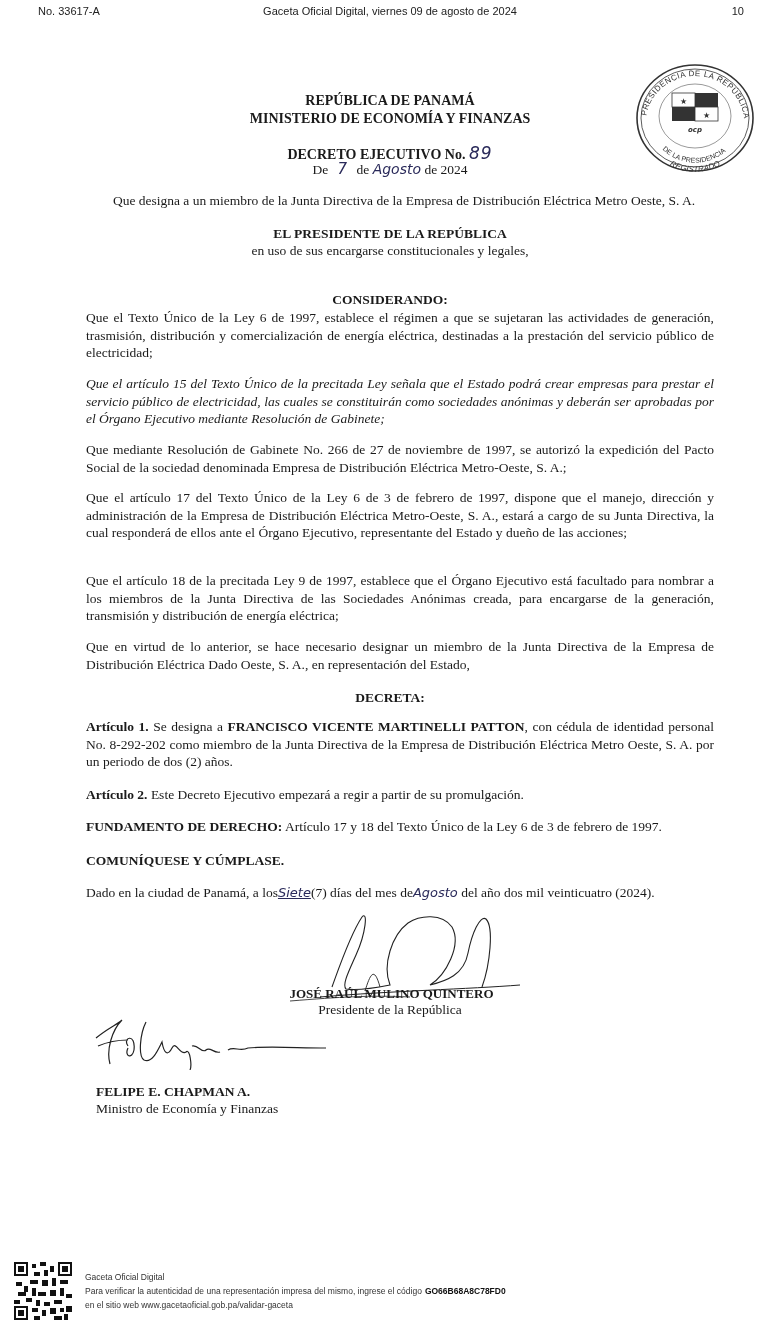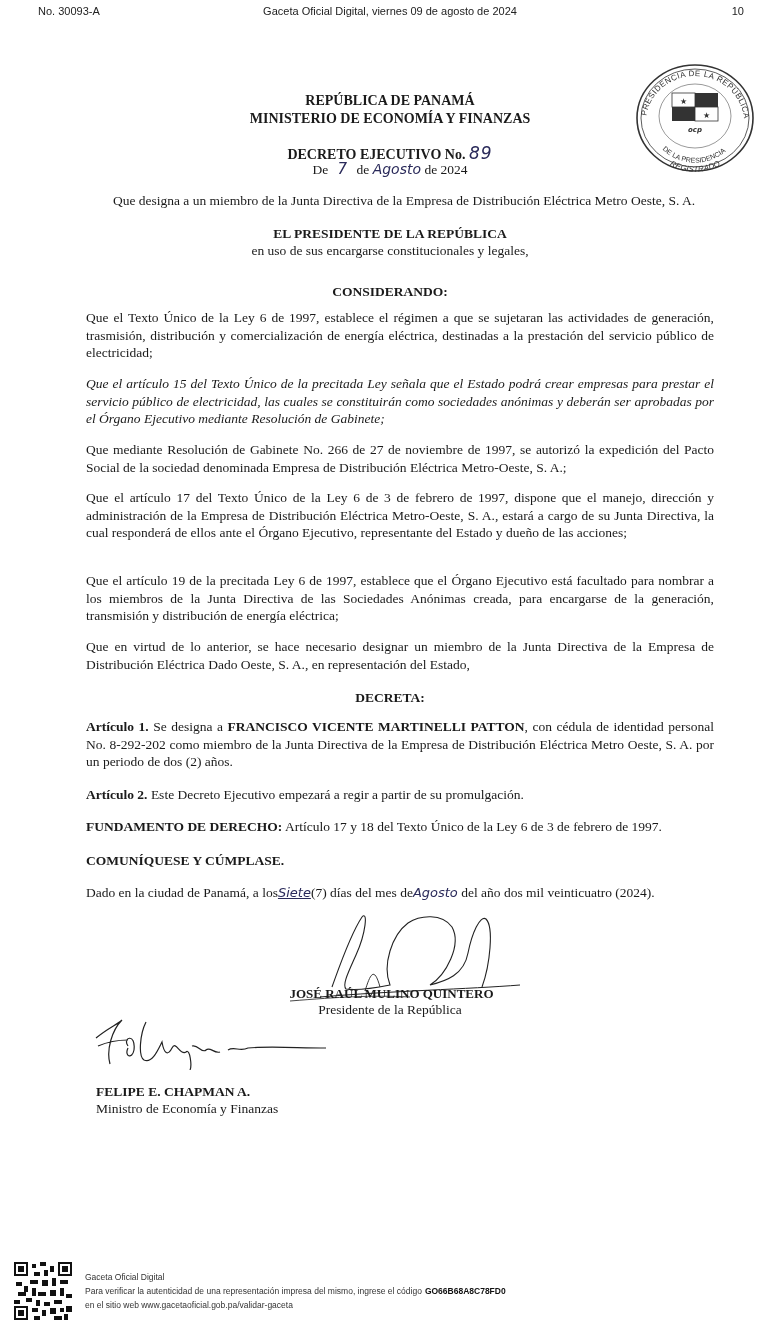--- a/index.html
+++ b/index.html
@@ -15,21 +15,21 @@
   .t2 { top: 111px; font-weight: bold; font-size: 14px; }
   .t3 { top: 143px; font-weight: bold; font-size: 14px; }
   .t4 { top: 160px; font-size: 13.5px; }
   .hand { font-family: "DejaVu Sans", sans-serif; font-weight: normal; color: #2a2a5a; font-style: italic; }
   .hand-num { font-size: 17px; letter-spacing: 1px; }
 
   .subject { position: absolute; left: 86px; width: 636px; top: 193px; text-align: center; font-family: "Liberation Serif", serif; font-size: 13.5px; }
   .pres { position: absolute; left: 0; right: 0; top: 226px; text-align: center; font-family: "Liberation Serif", serif; font-weight: bold; font-size: 13.5px; }
   .pres2 { position: absolute; left: 0; right: 0; top: 243px; text-align: center; font-family: "Liberation Serif", serif; font-size: 13.5px; }
   .heading { position: absolute; left: 0; right: 0; text-align: center; font-family: "Liberation Serif", serif; font-weight: bold; font-size: 13.5px; }
-  .h-cons { top: 284px; }
+  .h-cons { top: 292px; }
   .h-dec { top: 690px; }
 
   .para { position: absolute; left: 86px; width: 628px; font-family: "Liberation Serif", serif; font-size: 13.5px; line-height: 17.5px; text-align: justify; }
   .p1 { top: 309px; }
   .p2 { top: 375px; font-style: italic; }
   .p3 { top: 441px; }
   .p4 { top: 489px; }
   .p5 { top: 572px; }
   .p6 { top: 638px; }
   .a1 { top: 718px; }
@@ -51,21 +51,21 @@
   .qr { position: absolute; left: 14px; top: 1262px; width: 58px; height: 58px; }
   .foot { position: absolute; left: 85px; font-family: "Liberation Sans", sans-serif; font-size: 8.5px; color: #333; }
   .f1 { top: 1272px; }
   .f2 { top: 1286px; }
   .f3 { top: 1300px; }
   .code { font-weight: bold; color: #111; margin-left: 3px; }
 </style>
 </head>
 <body>
 
-<div class="hdr hdr-left">No. 30093-A</div>
+<div class="hdr hdr-left">No. 33617-A</div>
 <div class="hdr hdr-center">Gaceta Oficial Digital, viernes 09 de agosto de 2024</div>
 <div class="hdr hdr-right">10</div>
 
 <div class="seal">
   <svg width="122" height="112" viewBox="0 0 122 112">
     <ellipse cx="61" cy="56" rx="58" ry="53" fill="none" stroke="#333" stroke-width="1.6"></ellipse>
     <ellipse cx="61" cy="56" rx="54" ry="49" fill="none" stroke="#333" stroke-width="0.8"></ellipse>
     <ellipse cx="61" cy="54" rx="36" ry="32" fill="none" stroke="#555" stroke-width="0.6"></ellipse>
     <rect x="38" y="31" width="23" height="14" fill="#fff" stroke="#333" stroke-width="0.8"></rect>
     <rect x="61" y="31" width="23" height="14" fill="#333"></rect>
@@ -101,21 +101,21 @@
 
 <div class="pres">EL PRESIDENTE DE LA REPÚBLICA</div>
 <div class="pres2">en uso de sus encargarse constitucionales y legales,</div>
 
 <div class="heading h-cons">CONSIDERANDO:</div>
 
 <div class="para p1">Que el Texto Único de la Ley 6 de 1997, establece el régimen a que se sujetaran las actividades de generación, trasmisión, distribución y comercialización de energía eléctrica, destinadas a la prestación del servicio público de electricidad;</div>
 <div class="para p2">Que el artículo 15 del Texto Único de la precitada Ley señala que el Estado podrá crear empresas para prestar el servicio público de electricidad, las cuales se constituirán como sociedades anónimas y deberán ser aprobadas por el Órgano Ejecutivo mediante Resolución de Gabinete;</div>
 <div class="para p3">Que mediante Resolución de Gabinete No. 266 de 27 de noviembre de 1997, se autorizó la expedición del Pacto Social de la sociedad denominada Empresa de Distribución Eléctrica Metro-Oeste, S. A.;</div>
 <div class="para p4">Que el artículo 17 del Texto Único de la Ley 6 de 3 de febrero de 1997, dispone que el manejo, dirección y administración de la Empresa de Distribución Eléctrica Metro-Oeste, S. A., estará a cargo de su Junta Directiva, la cual responderá de ellos ante el Órgano Ejecutivo, representante del Estado y dueño de las acciones;</div>
-<div class="para p5">Que el artículo 19 de la precitada Ley 6 de 1997, establece que el Órgano Ejecutivo está facultado para nombrar a los miembros de la Junta Directiva de las Sociedades Anónimas creada, para encargarse de la generación, transmisión y distribución de energía eléctrica;</div>
+<div class="para p5">Que el artículo 18 de la precitada Ley 9 de 1997, establece que el Órgano Ejecutivo está facultado para nombrar a los miembros de la Junta Directiva de las Sociedades Anónimas creada, para encargarse de la generación, transmisión y distribución de energía eléctrica;</div>
 <div class="para p6">Que en virtud de lo anterior, se hace necesario designar un miembro de la Junta Directiva de la Empresa de Distribución Eléctrica Dado Oeste, S. A., en representación del Estado,</div>
 
 <div class="heading h-dec">DECRETA:</div>
 
 <div class="para a1"><b>Artículo 1.</b><span> Se designa a </span><b>FRANCISCO VICENTE MARTINELLI PATTON</b><span>, con cédula de identidad personal No. 8-292-202 como miembro de la Junta Directiva de la Empresa de Distribución Eléctrica Metro Oeste, S. A. por un periodo de dos (2) años.</span></div>
 
 <div class="para a2"><b>Artículo 2.</b><span> Este Decreto Ejecutivo empezará a regir a partir de su promulgación.</span></div>
 
 <div class="para fund"><b>FUNDAMENTO DE DERECHO:</b><span> Artículo 17 y 18 del Texto Único de la Ley 6 de 3 de febrero de 1997.</span></div>
 

